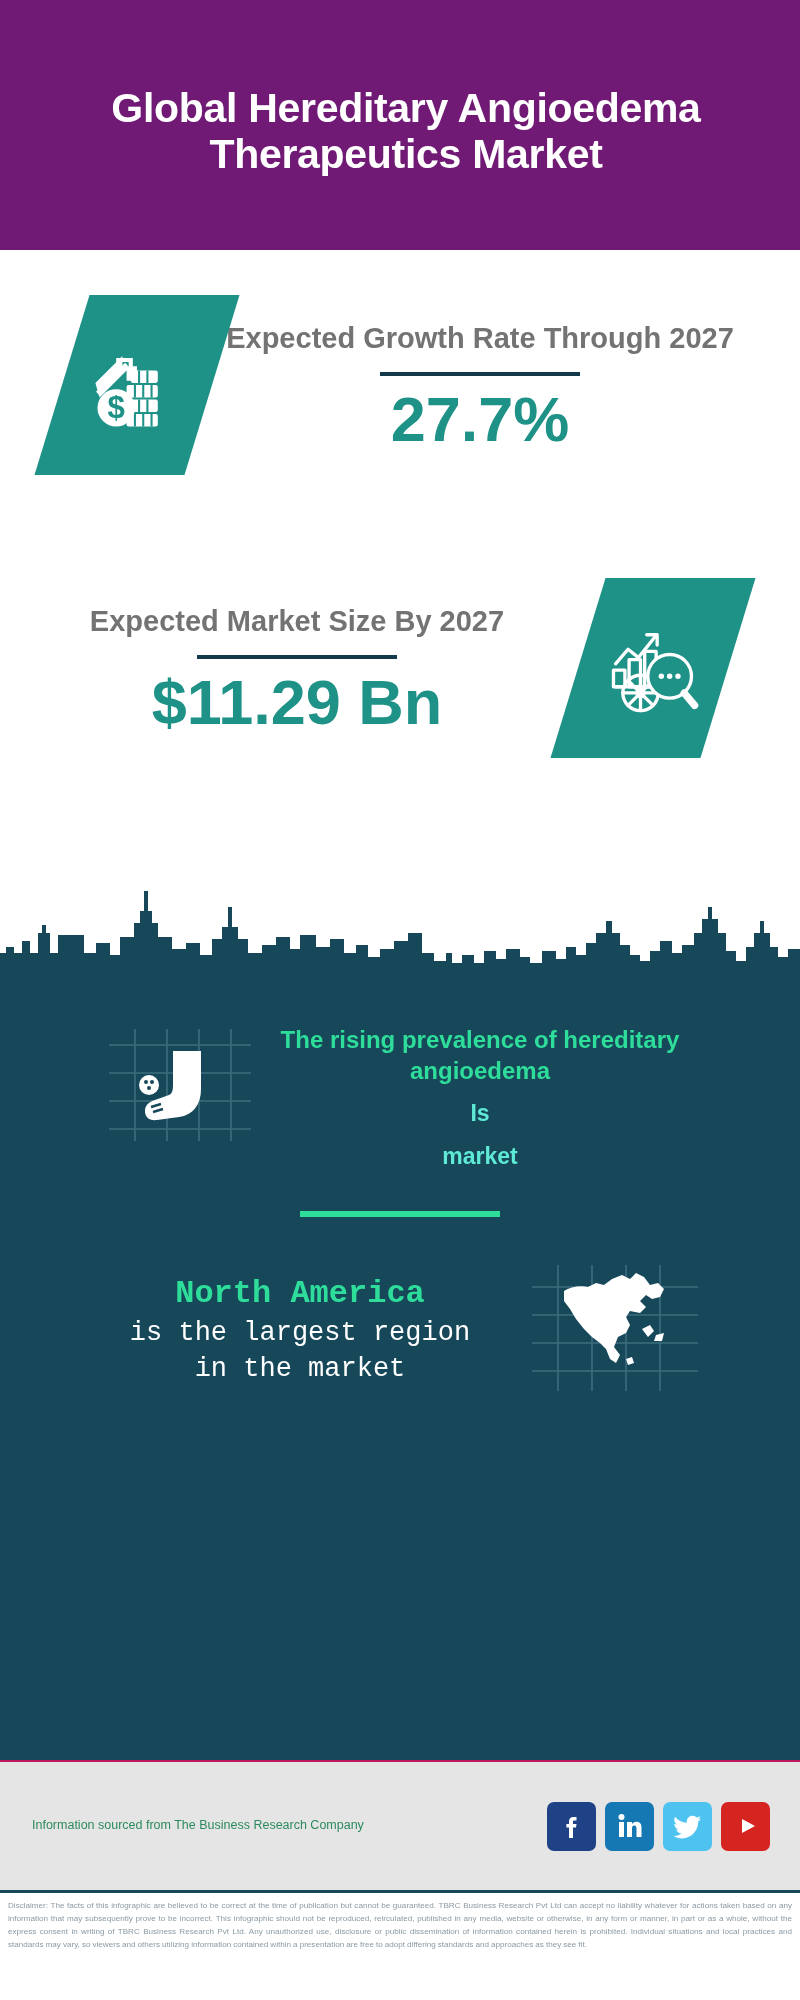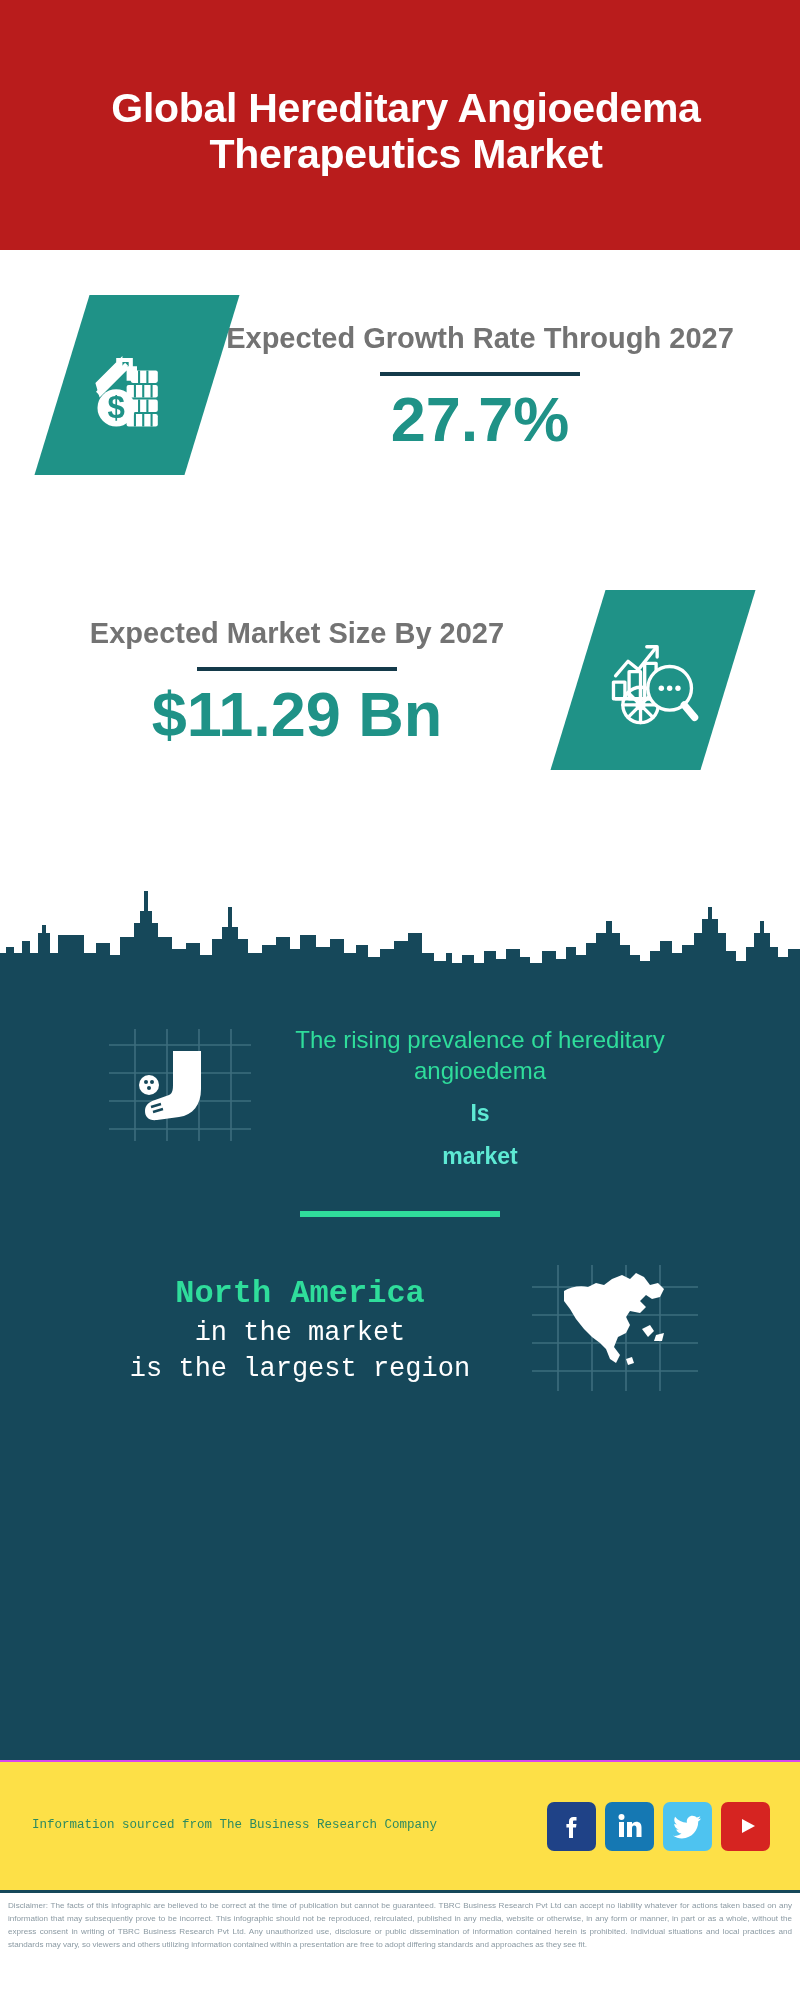--- a/index.html
+++ b/index.html
@@ -8,40 +8,40 @@
     width:800px; height:2000px;
     font-family:"Liberation Sans", sans-serif;
     background:#ffffff;
     overflow:hidden;
     position:relative;
   }
   .page { width:800px; height:2000px; position:relative; }
 
   
   .header {
-    background:#b91c1c;
+    background:#701a75;
     height:250px;
     display:flex; align-items:center; justify-content:center;
     padding:14px 28px 0 40px;
   }
   .header-title {
     color:#ffffff;
     font-size:41px;
     font-weight:bold;
     line-height:1.12;
     text-align:center;
     letter-spacing:-0.3px;
   }
 
   
   .white-zone { background:#ffffff; position:relative; height:735px; }
 
   .stat-row { display:flex; align-items:center; position:absolute; width:100%; }
   .stat-row-1 { top:45px; }
-  .stat-row-2 { top:340px;gap:24px; }
+  .stat-row-2 { top:328px;gap:24px; }
 
   .para-badge {
     width:150px; height:180px;
     background:#1f9287;
     transform:skewX(-17deg);
     display:flex; align-items:center; justify-content:center;
     flex:0 0 auto;
   }
   .para-inner { transform:skewX(17deg); display:flex; align-items:center; justify-content:center; }
 
@@ -84,21 +84,21 @@
 
   .driver-block {
     display:flex; align-items:flex-start; justify-content:center;
     padding:0 30px;
   }
   .driver-visual { flex:0 0 160px; margin-top:22px; }
   .driver-text { flex:0 1 430px; text-align:center; padding-top:22px;}
   .driver-hl {
     color:#2fdd9b;
     font-size:24px;
-    font-weight:normal;
+    font-weight:bold;
     line-height:1.28;
   }
   .driver-body {
     color:#5eead4;
     font-size:23px;
     font-weight:bold;
     line-height:1.32;
     margin-top:12px;
   }
 
@@ -122,26 +122,25 @@
   .region-sub {
     color:#ffffff;
     font-size:27px;
     font-weight:normal;
     line-height:1.35;
   }
   .region-visual { flex:0 0 180px; margin-left:20px; }
 
   
   .footer {
-    background:#fde047;
+    background:#e5e5e5;
     height:130px;
     display:flex; align-items:center;
     padding:0 30px 0 32px;
-    border-top:2px solid #d946ef;
-    font-family:Liberation Mono, monospace;
+    border-top:2px solid #be185d;
   }
   .footer-text { flex:1 1 auto; }
   .footer-line {
     color:#2d8a5f;
     font-size:12.5px;
     line-height:1.75;
   }
   .socials { display:flex; gap:9px; align-items:center; flex:0 0 auto; }
   .social {
     width:49px; height:49px;
@@ -283,22 +282,22 @@
           <div class="driver-body">Is</div>
           <div class="driver-body">market</div>
         </div>
       </div>
 
       <div class="green-rule"></div>
 
       <div class="region-block">
         <div class="region-text">
           <div class="region-name">North America</div>
+          <div class="region-sub">is the largest region</div>
           <div class="region-sub">in the market</div>
-          <div class="region-sub">is the largest region</div>
         </div>
         <div class="region-visual">
           <svg width="170" height="130" viewBox="0 0 170 130">
             <g stroke="#3d6d7e" stroke-width="1.6" fill="none">
               <path d="M28 2 L28 128 M62 2 L62 128 M96 2 L96 128 M130 2 L130 128"></path>
               <path d="M2 24 L168 24 M2 52 L168 52 M2 80 L168 80 M2 108 L168 108"></path>
             </g>
             <g fill="#ffffff">
               <path d="M34 28 C40 24 50 22 58 24 L66 20 L74 22 L82 16 L92 12 L100 16 L106 10 L114 14 L120 22 L128 20 L134 26 L130 34 L122 36 L116 32 L110 38 L116 44 L110 50 L100 48 L96 54 L100 62 L96 70 L88 74 L84 84 L90 92 L86 100 L80 96 L76 86 L70 80 L62 74 L54 66 L46 56 L40 46 L34 38 Z"></path>
               <path d="M112 66 L120 62 L124 68 L118 74 Z"></path>

